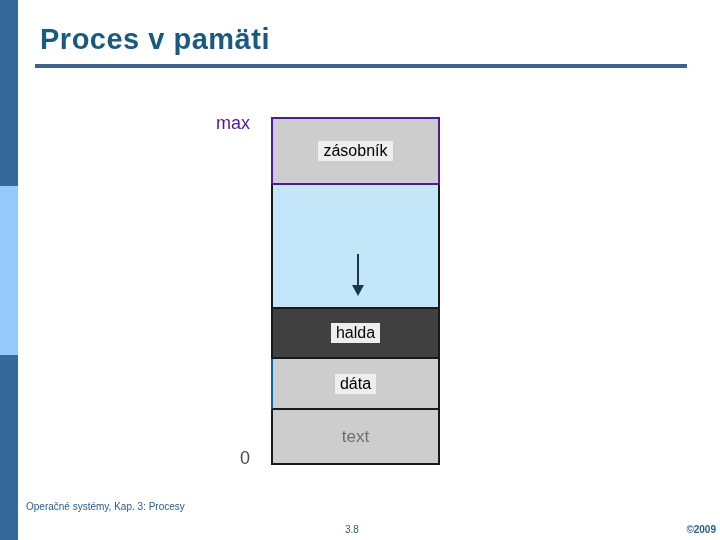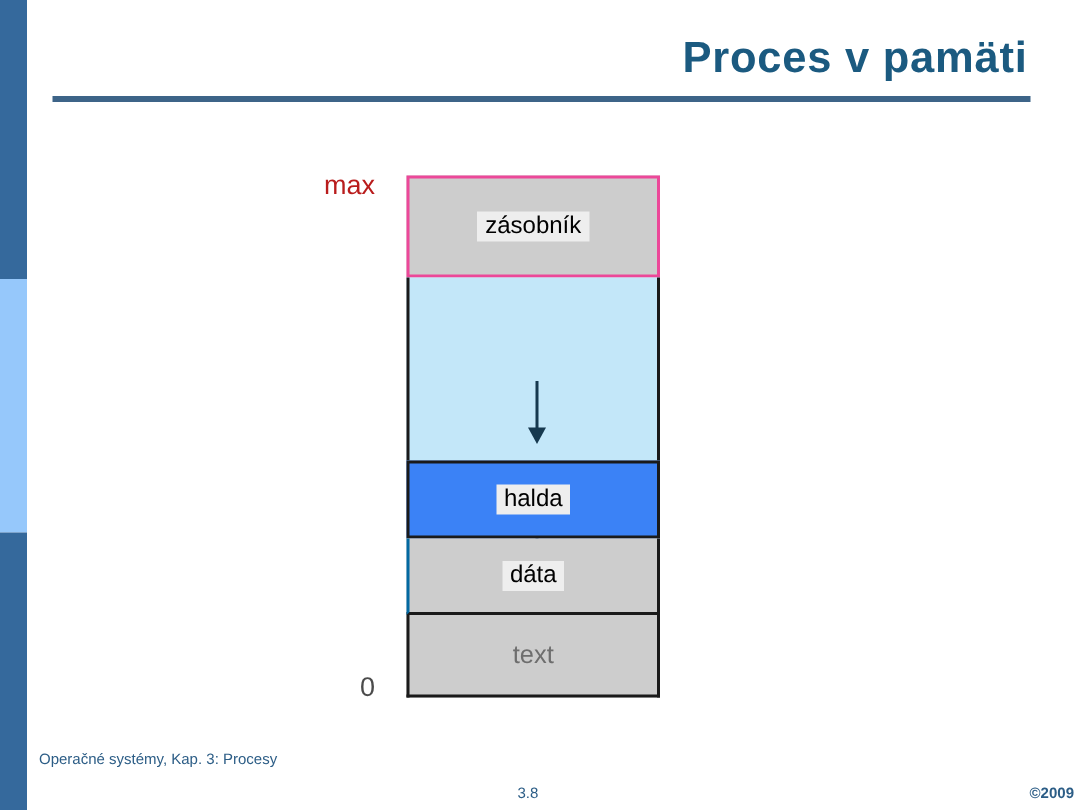--- a/index.html
+++ b/index.html
@@ -31,21 +31,21 @@
   .band-top    { top: 0px;   height: 186px; background: #35699c; }
   .band-middle { top: 186px; height: 169px; background: #96c8fb; }
   .band-bottom { top: 355px; height: 185px; background: #35699c; }
 
   
   #slide-title {
     position: absolute;
     left: 40px;
     top: 24px;
     width: 645px;
-    text-align: right;
+    text-align: left;
     font-size: 29px;
     font-weight: bold;
     color: #1b5a80;
     letter-spacing: 0.5px;
     line-height: 1.1;
     white-space: nowrap;
   }
   #title-rule {
     position: absolute;
     left: 35px;
@@ -69,34 +69,34 @@
     width: 169px;
     box-sizing: border-box;
     display: flex;
     align-items: center;
     justify-content: center;
   }
   .seg-stack {
     top: 0px;
     height: 68px;
     background: #cdcdcd;
-    border: 2px solid #ec4899;
+    border: 2px solid #4c1d95;
     border-bottom-width: 2px;
   }
   .seg-free {
     top: 68px;
     height: 122px;
     background: #c3e7f9;
     border-left: 2px solid #1a1a1a;
     border-right: 2px solid #1a1a1a;
   }
   .seg-heap {
     top: 190px;
     height: 52px;
-    background: #3b82f6;
+    background: #404040;
     border: 2px solid #1a1a1a;
   }
   .seg-data {
     top: 242px;
     height: 51px;
     background: #cdcdcd;
     border-left: 2px solid #0369a1;
     border-right: 2px solid #1a1a1a;
     border-bottom: 2px solid #1a1a1a;
   }
@@ -151,21 +151,21 @@
     border-right: 6px solid transparent;
     border-bottom: 11px solid #16394f;
   }
 
   
   #label-max {
     position: absolute;
     left: 216px;
     top: 113px;
     font-size: 18px;
-    color: #b91c1c;
+    color: #4c1d95;
     white-space: nowrap;
   }
   #label-zero {
     position: absolute;
     left: 240px;
     top: 448px;
     font-size: 18px;
     color: #4b4b4b;
     white-space: nowrap;
   }

